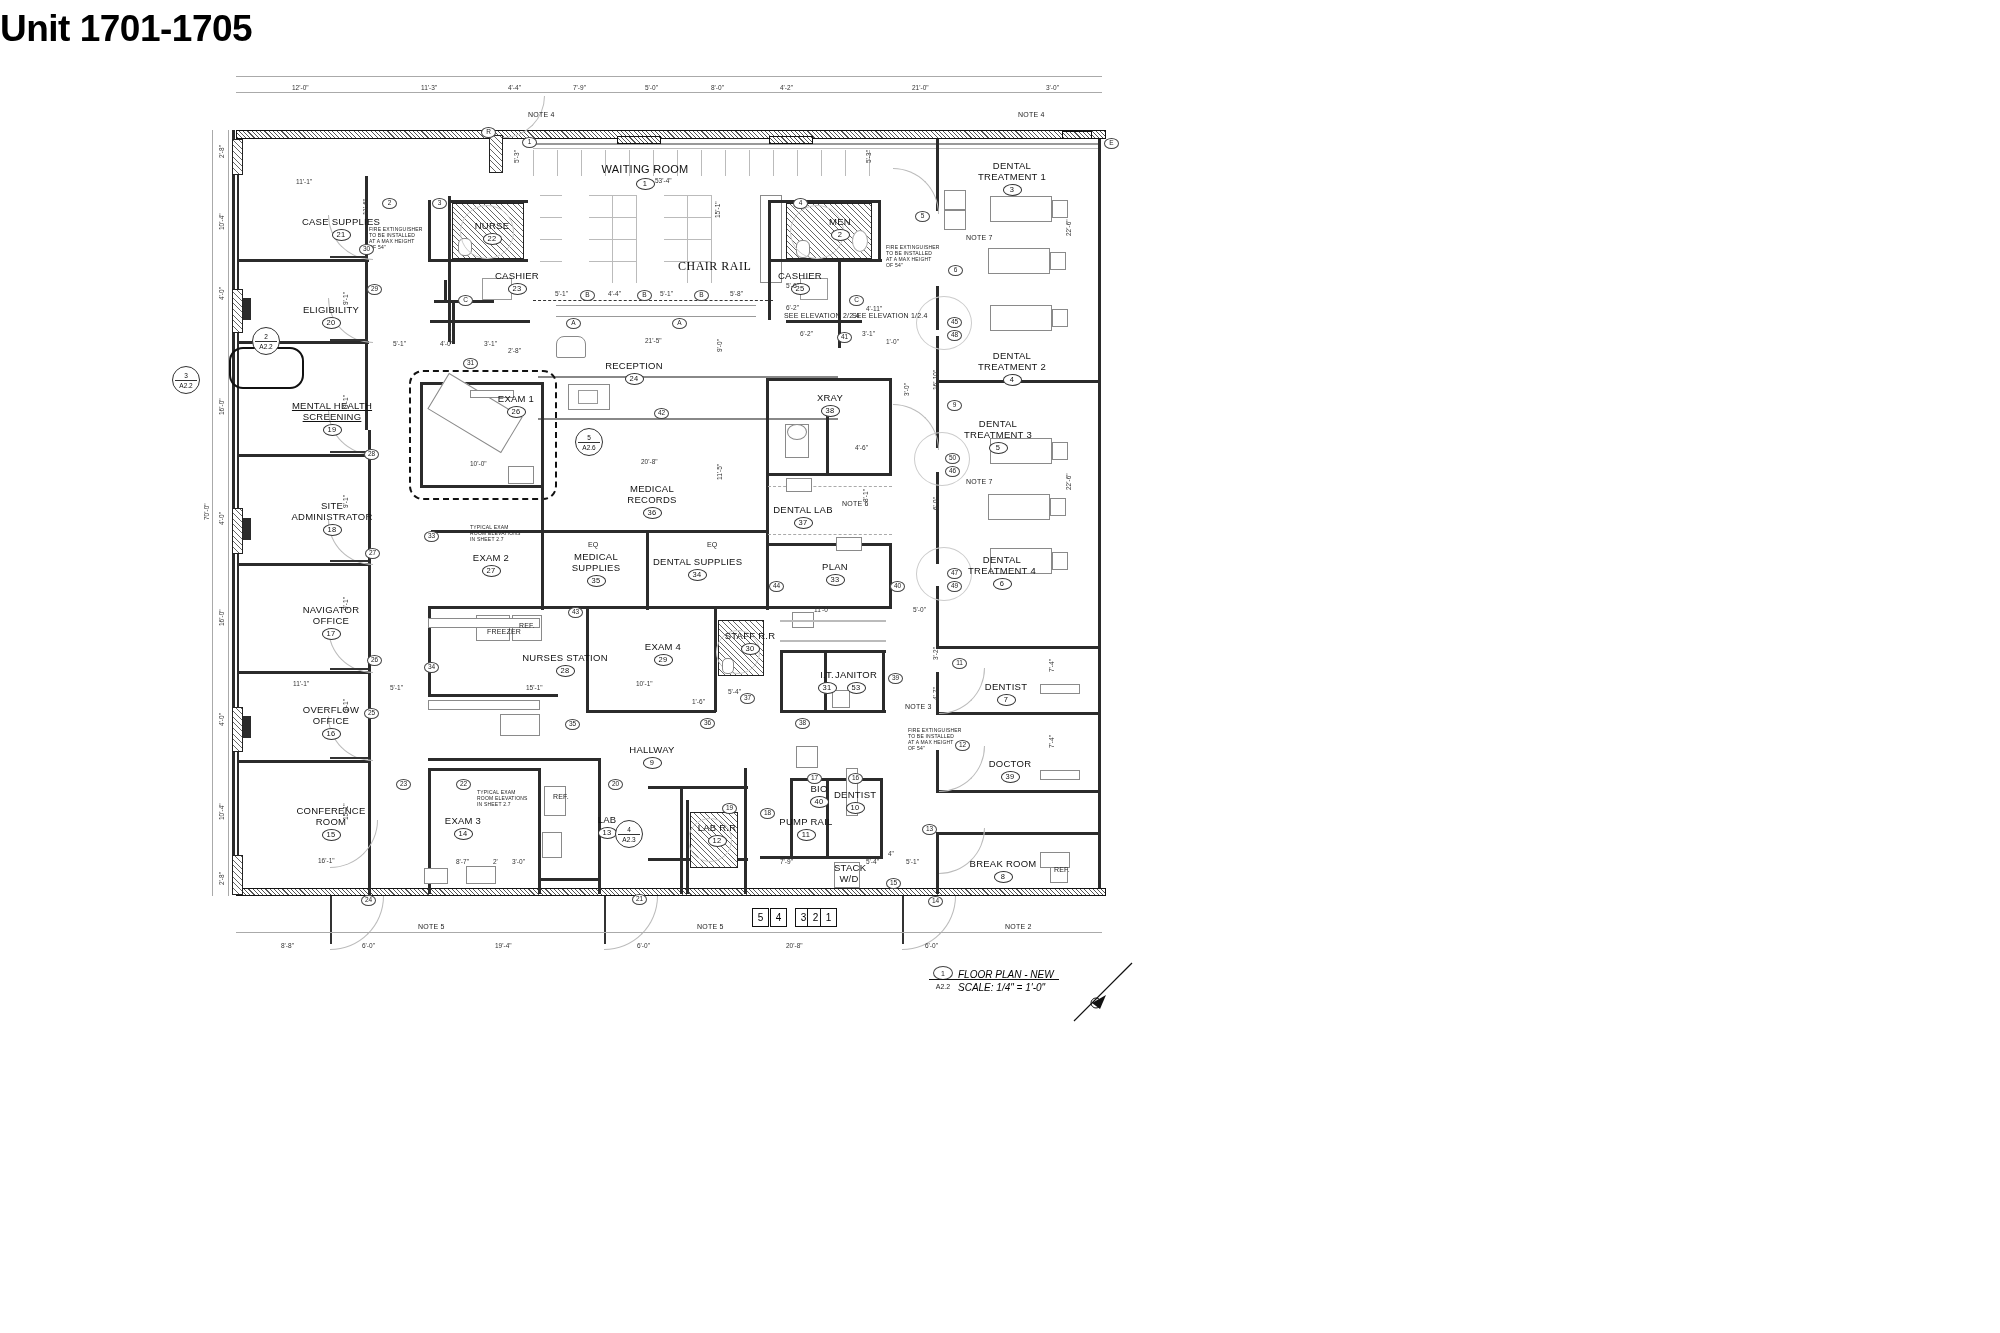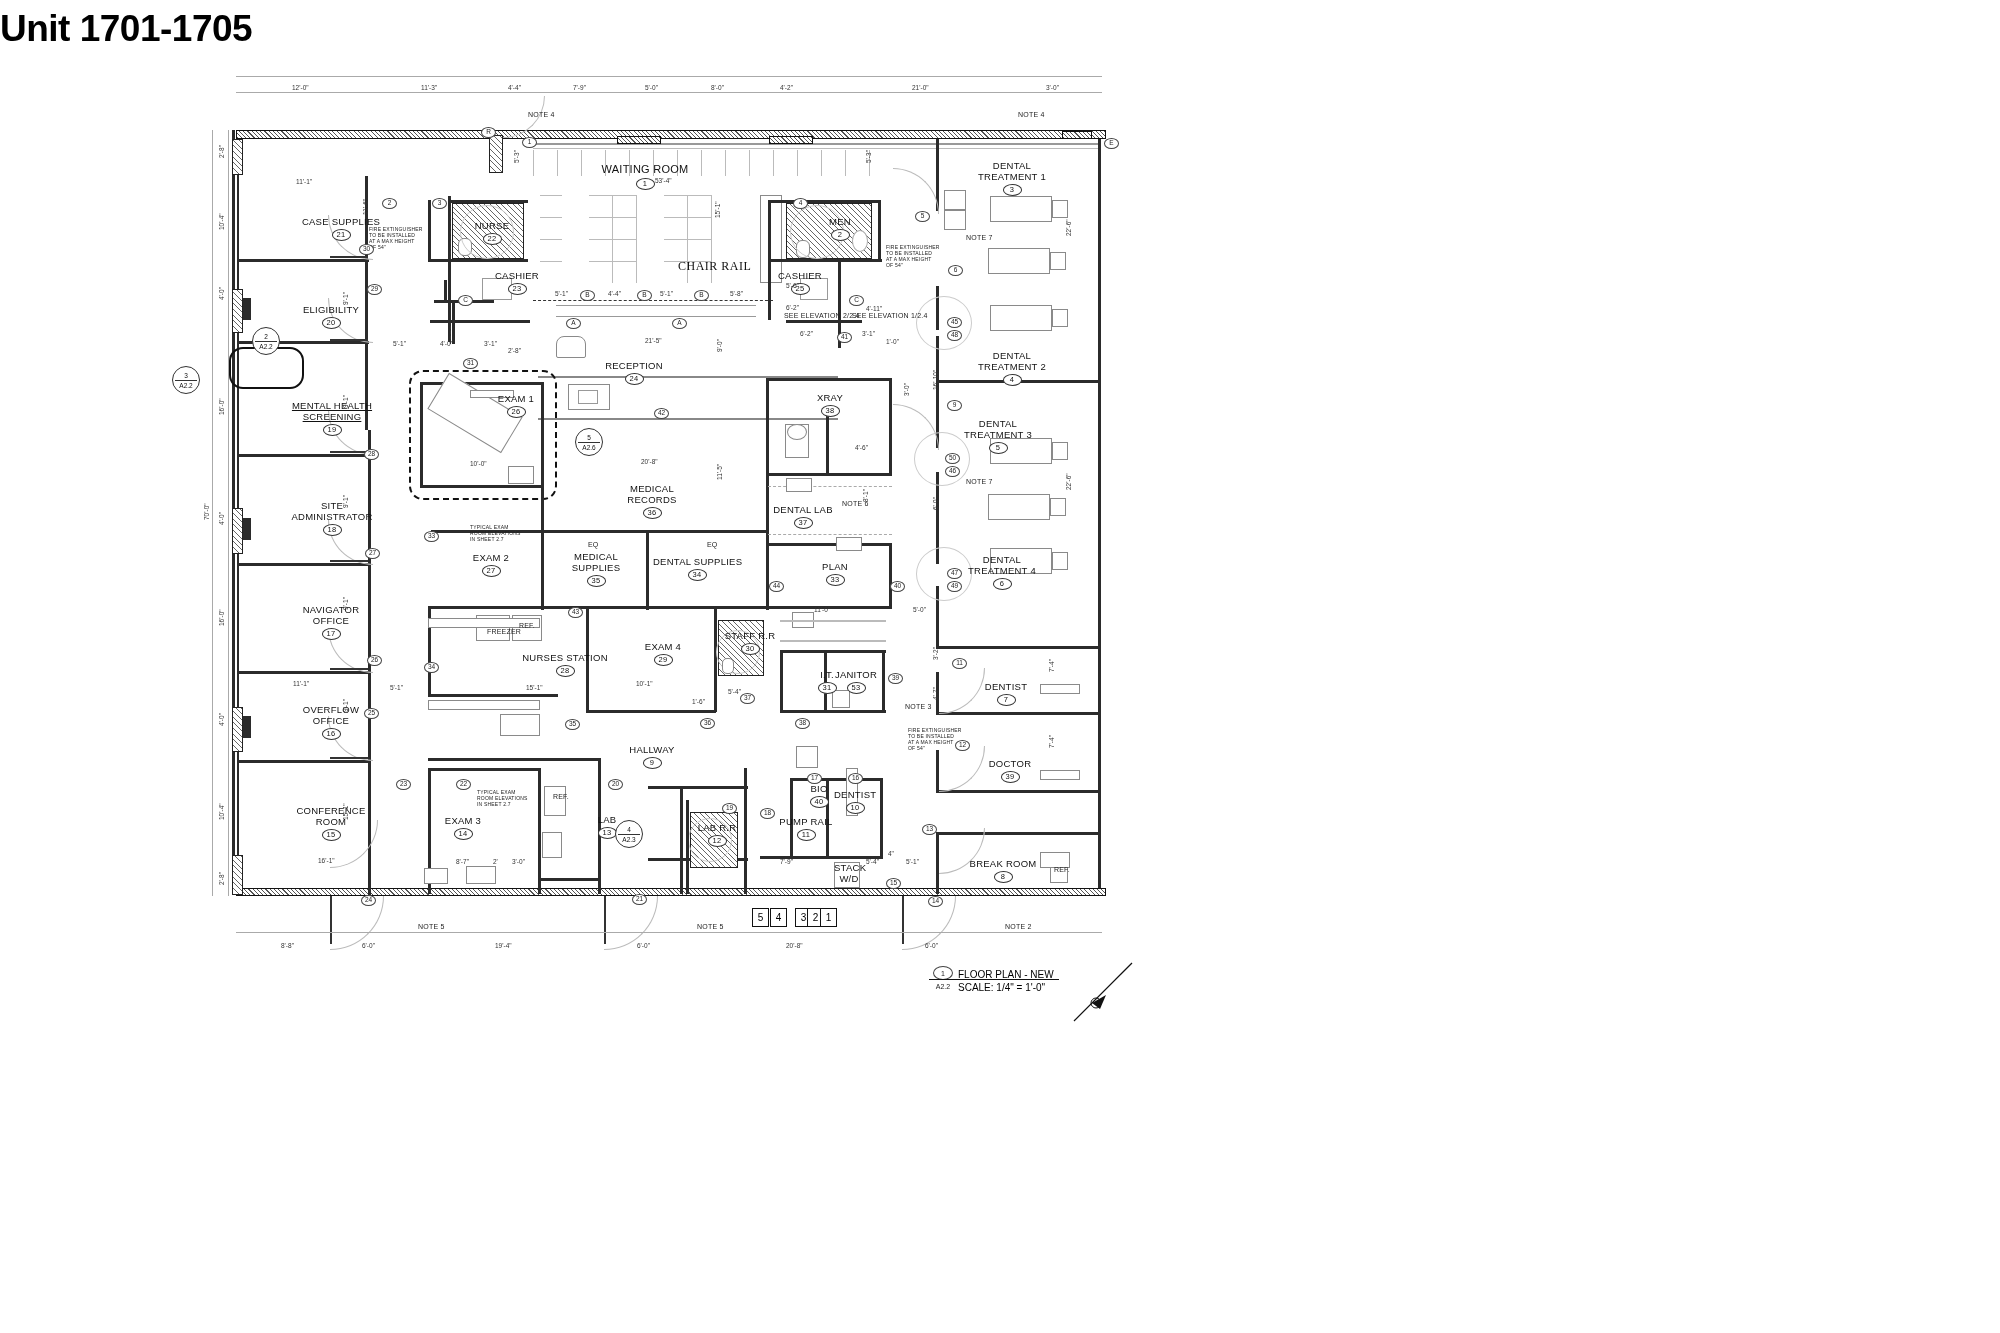--- a/index.html
+++ b/index.html
@@ -126,21 +126,21 @@
 
   
   .fur { position: absolute; border: 0.8px solid #8a8a8a; background: #fff; }
   .fur.r { border-radius: 50%; }
   .fur.noborder { border: none; }
 
   
   #northarrow { position:absolute; }
 
   
-  #scalenote { position:absolute; font-size: 10px; color:#000; line-height: 13px; }
+  #scalenote { position:absolute; font-size: 10px; color:#000; line-height: 13px; font-style: italic; }
   #scalenote .ln2 { font-size: 10px; }
 
   .keybox {
     position:absolute;
     border:1px solid #111;
     background:#fff;
     font-size:10px;
     text-align:center;
     line-height:17px;
     color:#000;

